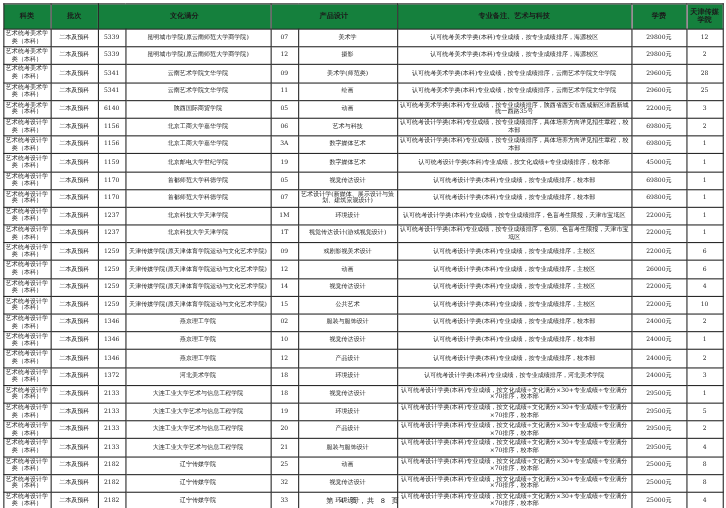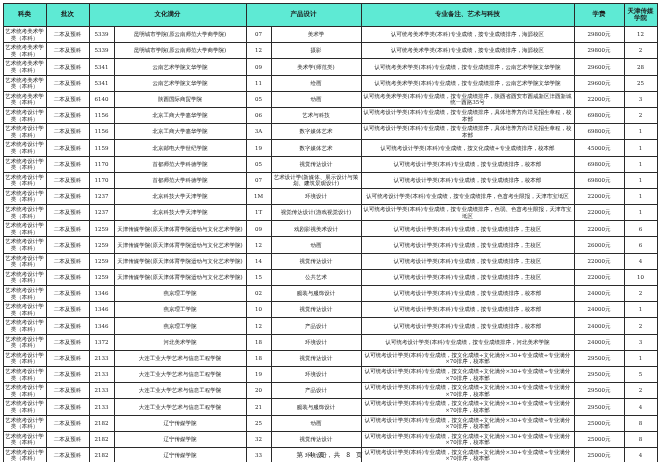--- a/index.html
+++ b/index.html
@@ -14,21 +14,21 @@
     width:654px;margin:3px auto 0 auto;
   }
   table.plan th, table.plan td{
     border:1px solid #2a2a2a;
     font-size:5.5px;line-height:6.6px;
     text-align:center;vertical-align:middle;
     padding:1px 1px;word-break:break-all;overflow:hidden;
   }
   table.plan th{
     font-weight:bold;font-size:6.5px;line-height:7.5px;
-    height:20px;background:#5eead4;
+    height:20px;background:#15803d;
   }
   td.c-remarks{padding:1px 3px;}
   td.c-college_name{padding:1px 2px;}
   .footer{
     position:absolute;left:0;right:0;bottom:5px;
     text-align:center;font-size:6.5px;color:#222;
     letter-spacing:1px;
     font-family:Liberation Mono, monospace;
   }
 </style>

